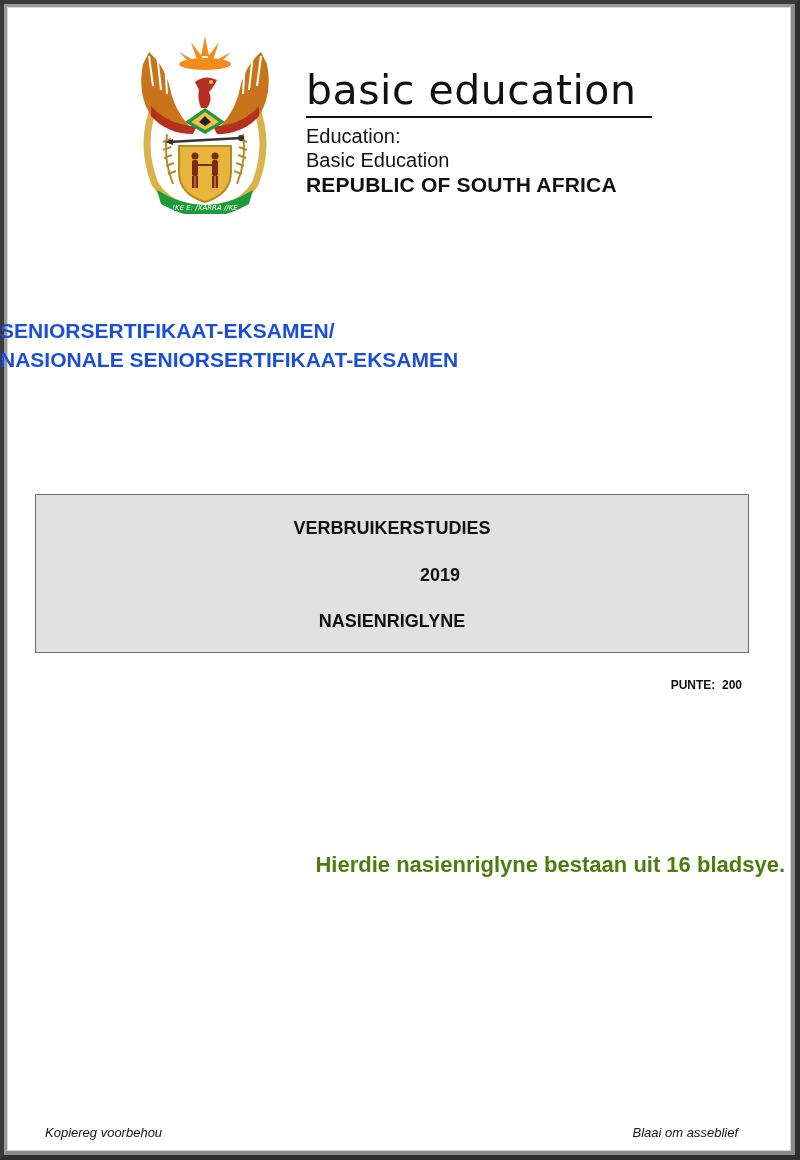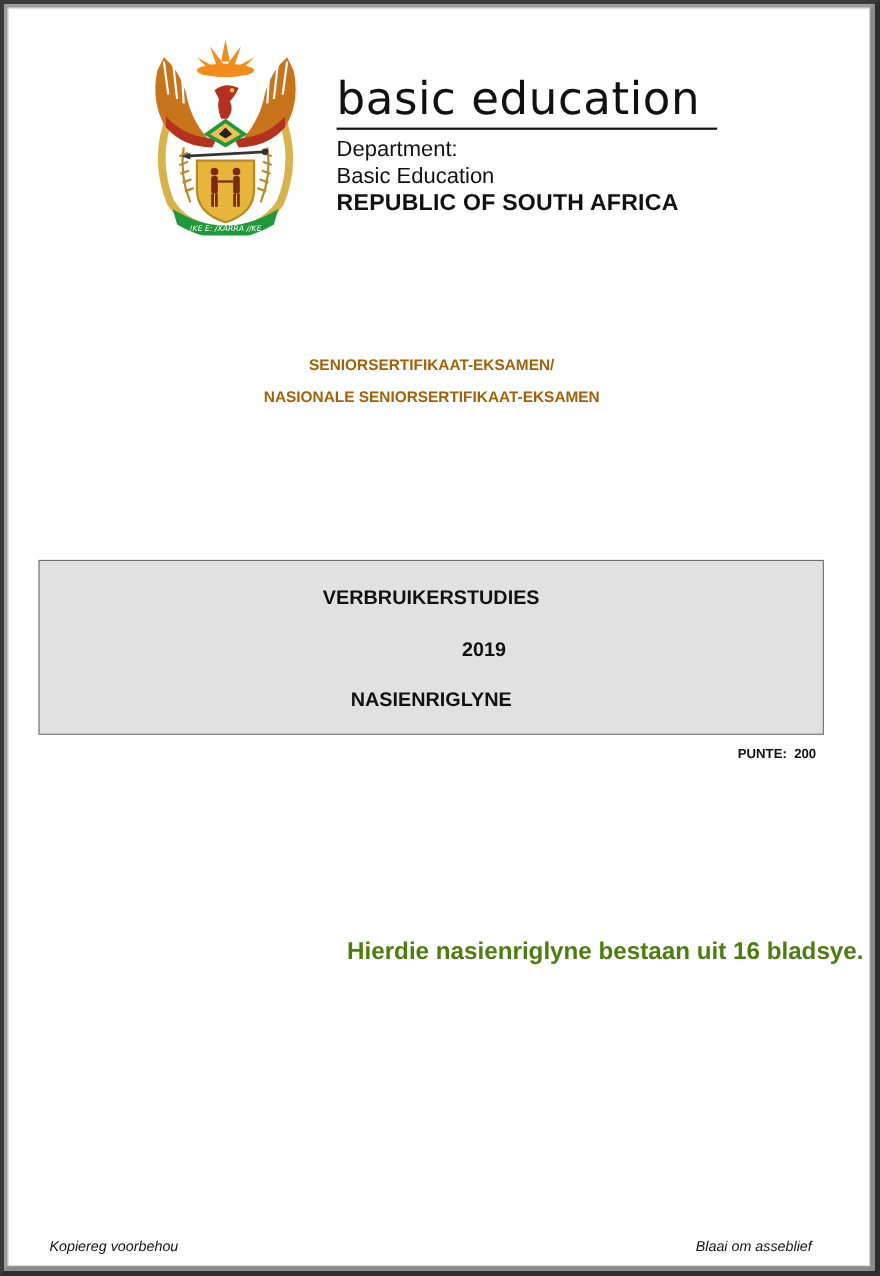--- a/index.html
+++ b/index.html
@@ -94,41 +94,39 @@
       color: #111;
       white-space: nowrap;
       letter-spacing: 0.2px;
     }
 
     
     .exam-heading {
       position: absolute;
       left: 0;
       width: 785px;
-      text-align: center;
-      font-size: 14px;
+      font-size: 21px;
       font-weight: bold;
       line-height: 26px;
-      color: #a16207;
+      color: #1d4ed8;
       white-space: nowrap;
     }
     .exam-heading.h1 { top: 318px; }
     .exam-heading.h2 { top: 347px; }
 
     
     .title-box {
       position: absolute;
       left: 35px;
       top: 494px;
       width: 714px;
       height: 159px;
       box-sizing: border-box;
       background: #e1e1e1;
       border: 1px solid #6e6e6e;
-      margin-top: 15px;
     }
     .title-line {
       position: absolute;
       left: 0;
       width: 100%;
       text-align: center;
       font-size: 18px;
       font-weight: bold;
       line-height: 22px;
       color: #111;
@@ -231,21 +229,21 @@
     <rect x="82.5" y="142" width="2.5" height="12"></rect>
     <rect x="65" y="130" width="14" height="2"></rect>
   </g>
 
   <path d="M24 156 Q72 186 120 156 L116 170 Q72 196 28 170 Z" fill="#1f9a3a"></path>
   <text x="72" y="176" text-anchor="middle" font-family="DejaVu Sans, sans-serif" font-size="7" fill="#ffffff" font-style="italic">!KE E: /XARRA //KE</text>
 </svg>
 
 <div class="brand-title">basic education</div>
 <div class="brand-rule"></div>
-<div class="brand-dept">Department:</div>
+<div class="brand-dept">Education:</div>
 <div class="brand-dept brand-dept2">Basic Education</div>
 <div class="brand-rsa">REPUBLIC OF SOUTH AFRICA</div>
 
 <div class="exam-heading h1">SENIORSERTIFIKAAT-EKSAMEN/</div>
 <div class="exam-heading h2">NASIONALE SENIORSERTIFIKAAT-EKSAMEN</div>
 
 <div class="title-box">
   <div class="title-line l1">VERBRUIKERSTUDIES</div>
   <div class="title-line l2">2019</div>
   <div class="title-line l3">NASIENRIGLYNE</div>

